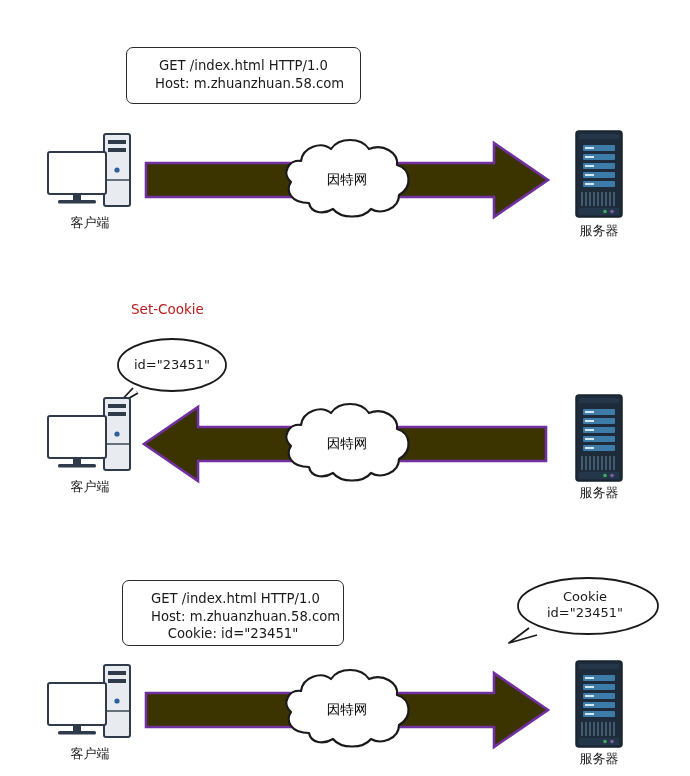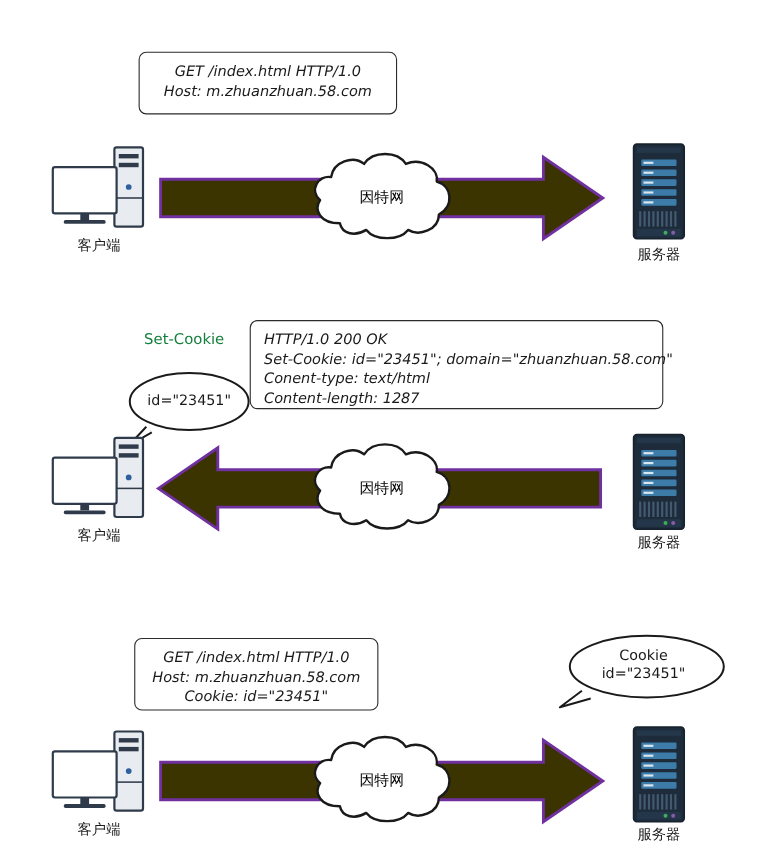--- a/index.html
+++ b/index.html
@@ -25,39 +25,38 @@
   
   .msgbox {
     position: absolute;
     background: #ffffff;
     border: 1.3px solid #2b2b2b;
     border-radius: 7px;
     box-sizing: border-box;
     color: #1a1a1a;
     font-size: 13.2px;
     line-height: 17.5px;
-    padding: 9px 12px;
+    padding: 9px 28px;
     white-space: pre;
-    font-style: italic;
   }
   .msgbox.center { text-align: center; }
   .msgbox.left { text-align: left; }
 
   
   .nodelabel {
     position: absolute;
     font-size: 13px;
     color: #1a1a1a;
     text-align: center;
     white-space: nowrap;
   }
   .plainlabel {
     position: absolute;
     font-size: 13.5px;
-    color: #15803d;
+    color: #b91c1c;
     white-space: nowrap;
   }
 
   
   .cloudtext {
     position: absolute;
     font-size: 13.5px;
     color: #000000;
     white-space: nowrap;
     text-align: center;
@@ -141,24 +140,20 @@
       </g>
       <rect x="5" y="79" width="40" height="7" fill="#24374a"></rect>
       <circle cx="31" cy="82.5" r="1.8" fill="#3fae5a"></circle>
       <circle cx="38" cy="82.5" r="1.8" fill="#8a5ba8"></circle>
     </svg>
   </div>
   <div class="nodelabel" style="left:554px; top:222px; width:90px;">服务器</div>
 
   <div class="plainlabel" style="left:131px; top:301px;">Set-Cookie</div>
 
-  <div class="msgbox left" style="left:227px; top:291px; width:376px; height:81px;">HTTP/1.0 200 OK
-Set-Cookie: id="23451"; domain="zhuanzhuan.58.com"
-Conent-type: text/html
-Content-length: 1287</div>
 
   <div class="abs" style="left:114px; top:334px;">
     <svg width="116" height="72" viewBox="0 0 116 72">
       <path d="M18,62 L2,72 L22,58 Z" fill="#ffffff" stroke="#1a1a1a" stroke-width="1.8" stroke-linejoin="round"></path>
       <ellipse cx="58" cy="31" rx="54" ry="26" fill="#ffffff" stroke="#1a1a1a" stroke-width="1.8"></ellipse>
       <path d="M19,54 L3,71 L24,59" fill="#ffffff" stroke="#1a1a1a" stroke-width="1.8" stroke-linejoin="round"></path>
     </svg>
   </div>
   <div class="bubbletext" style="left:114px; top:357px; width:116px;">id="23451"</div>
 

